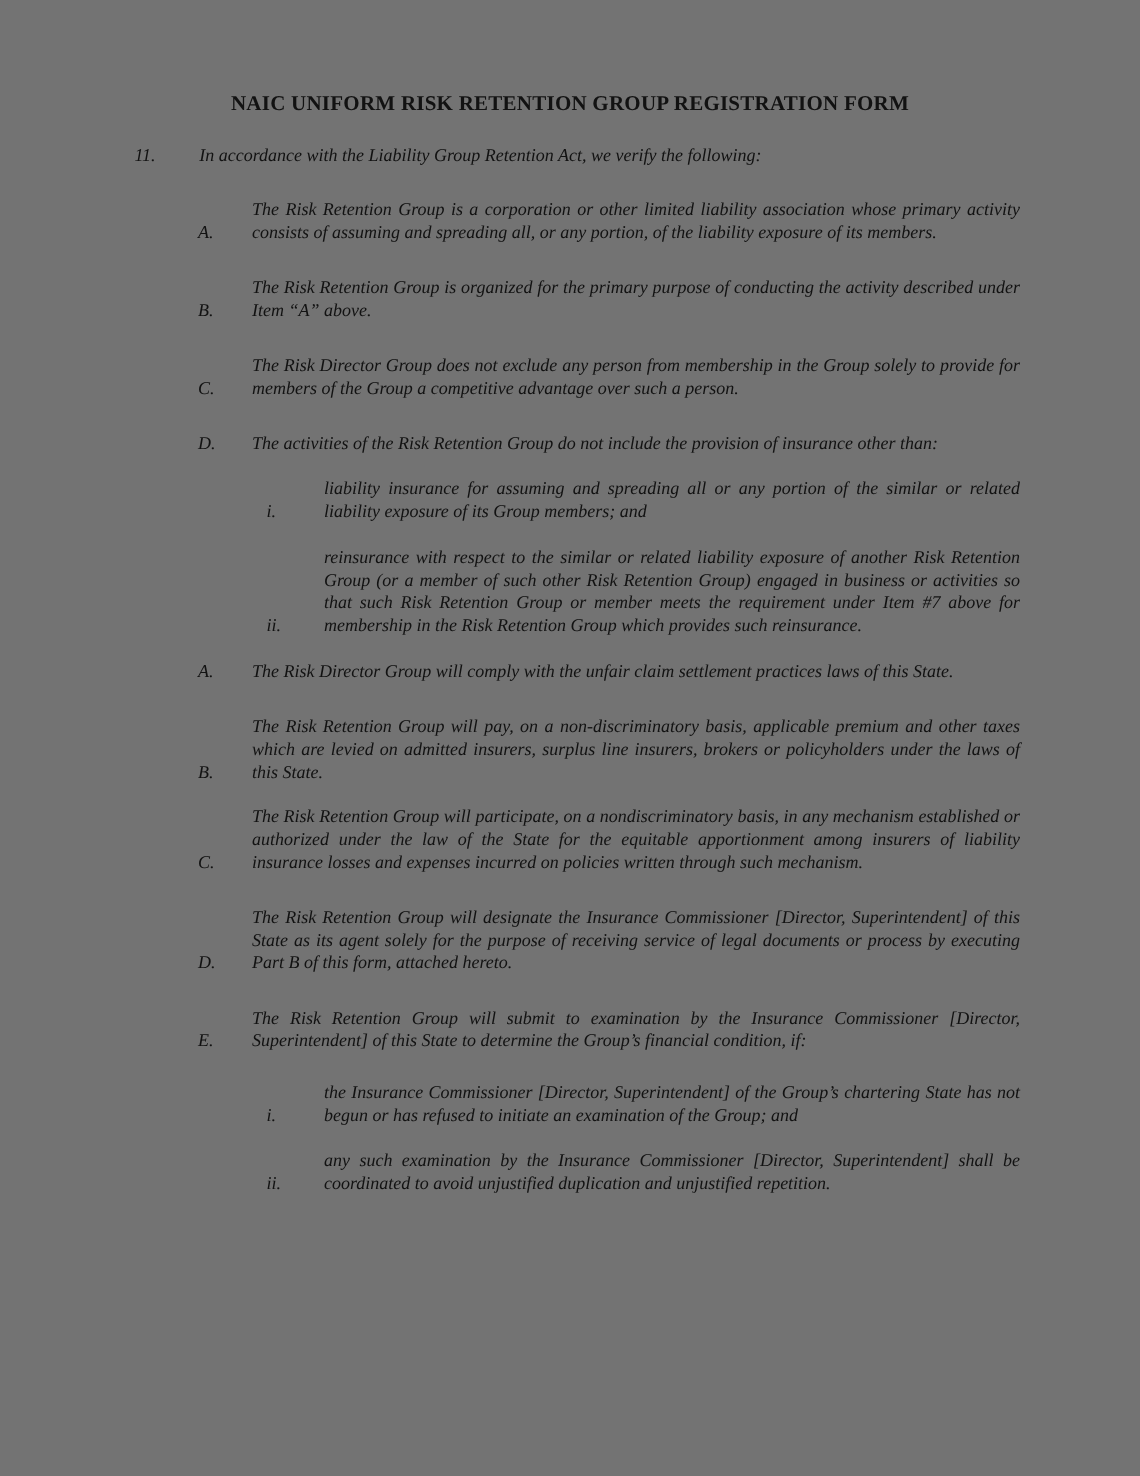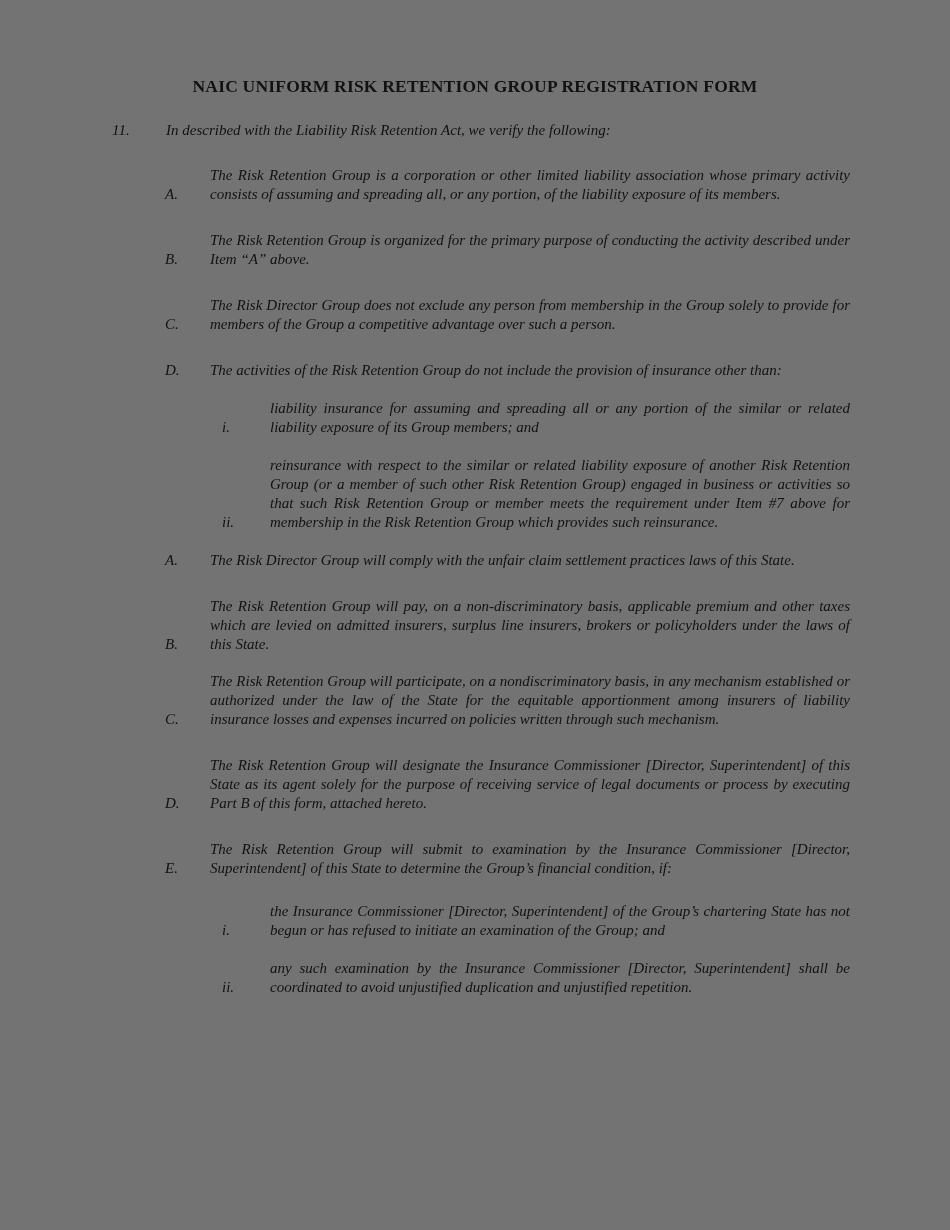--- a/index.html
+++ b/index.html
@@ -72,21 +72,21 @@
 <body>
 
 <div class="page">
 
   <h1 class="doc-title">NAIC UNIFORM RISK RETENTION GROUP REGISTRATION FORM</h1>
 
   <div class="content">
 
     <div class="row row-l1">
       <span class="num">11.</span>
-      <p>In described with the Liability Risk Retention Act, we verify the following:</p>
+      <p>In accordance with the Liability Group Retention Act, we verify the following:</p>
     </div>
 
     <div class="row row-l2">
       <span class="lbl">A.</span>
       <p class="just">The Risk Retention Group is a corporation or other limited liability association whose primary activity consists of assuming and spreading all, or any portion, of the liability exposure of its members.</p>
     </div>
 
     <div class="row row-l2">
       <span class="lbl">B.</span>
       <p class="just">The Risk Retention Group is organized for the primary purpose of conducting the activity described under Item “A” above.</p>

